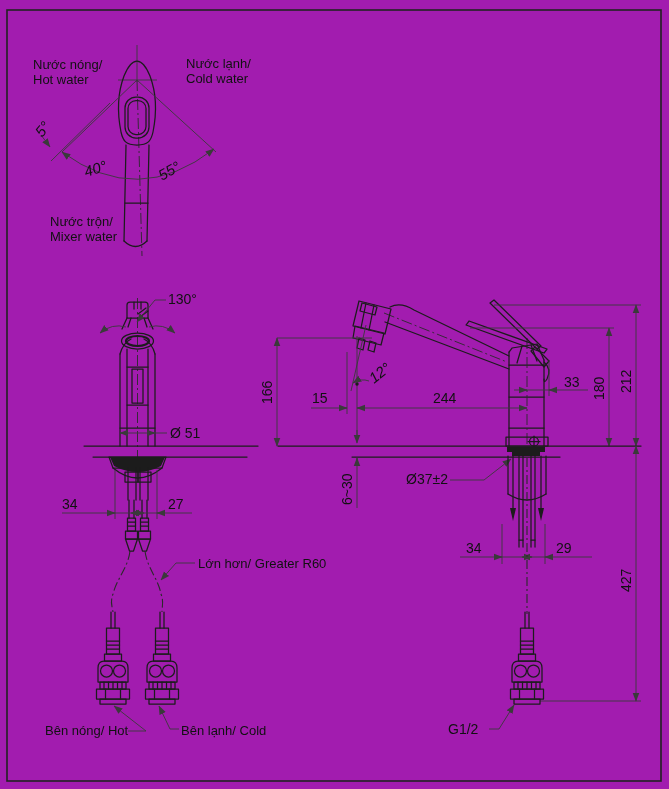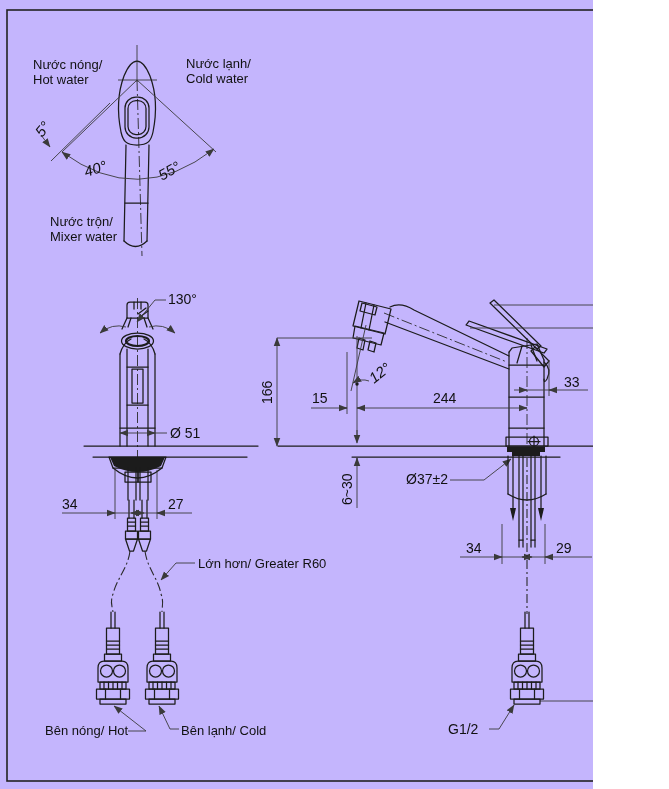--- a/index.html
+++ b/index.html
@@ -1,16 +1,16 @@
 <!DOCTYPE html>
 <html><head>
 <meta charset="utf-8">
 <style>
   html,body{margin:0;padding:0;background:#fff;}
-  .page{position:relative;width:593px;height:789px;background:#c4b5fd;overflow:hidden;}
+  .page{position:relative;width:669px;height:789px;background:#a21caf;overflow:hidden;}
   svg{display:block;}
   text{font-family:"Liberation Sans","DejaVu Sans",sans-serif;fill:#111;}
   .dim{font-size:14px;}
   .lbl{font-size:13px;}
   .ang{font-size:15px;font-style:italic;}
   .o{stroke:#1c1c1c;stroke-width:1.25;fill:none;stroke-linejoin:round;stroke-linecap:round;}
   .ob{stroke:#1c1c1c;stroke-width:2.2;fill:none;stroke-linecap:round;}
   .d{stroke:#3a3a3a;stroke-width:0.9;fill:none;stroke-linecap:butt;}
   .cl{stroke:#2a2a2a;stroke-width:0.9;fill:none;stroke-dasharray:11 3 2 3;}
   .dash{stroke:#2a2a2a;stroke-width:1.1;fill:none;stroke-dasharray:9 3 2 3;}

